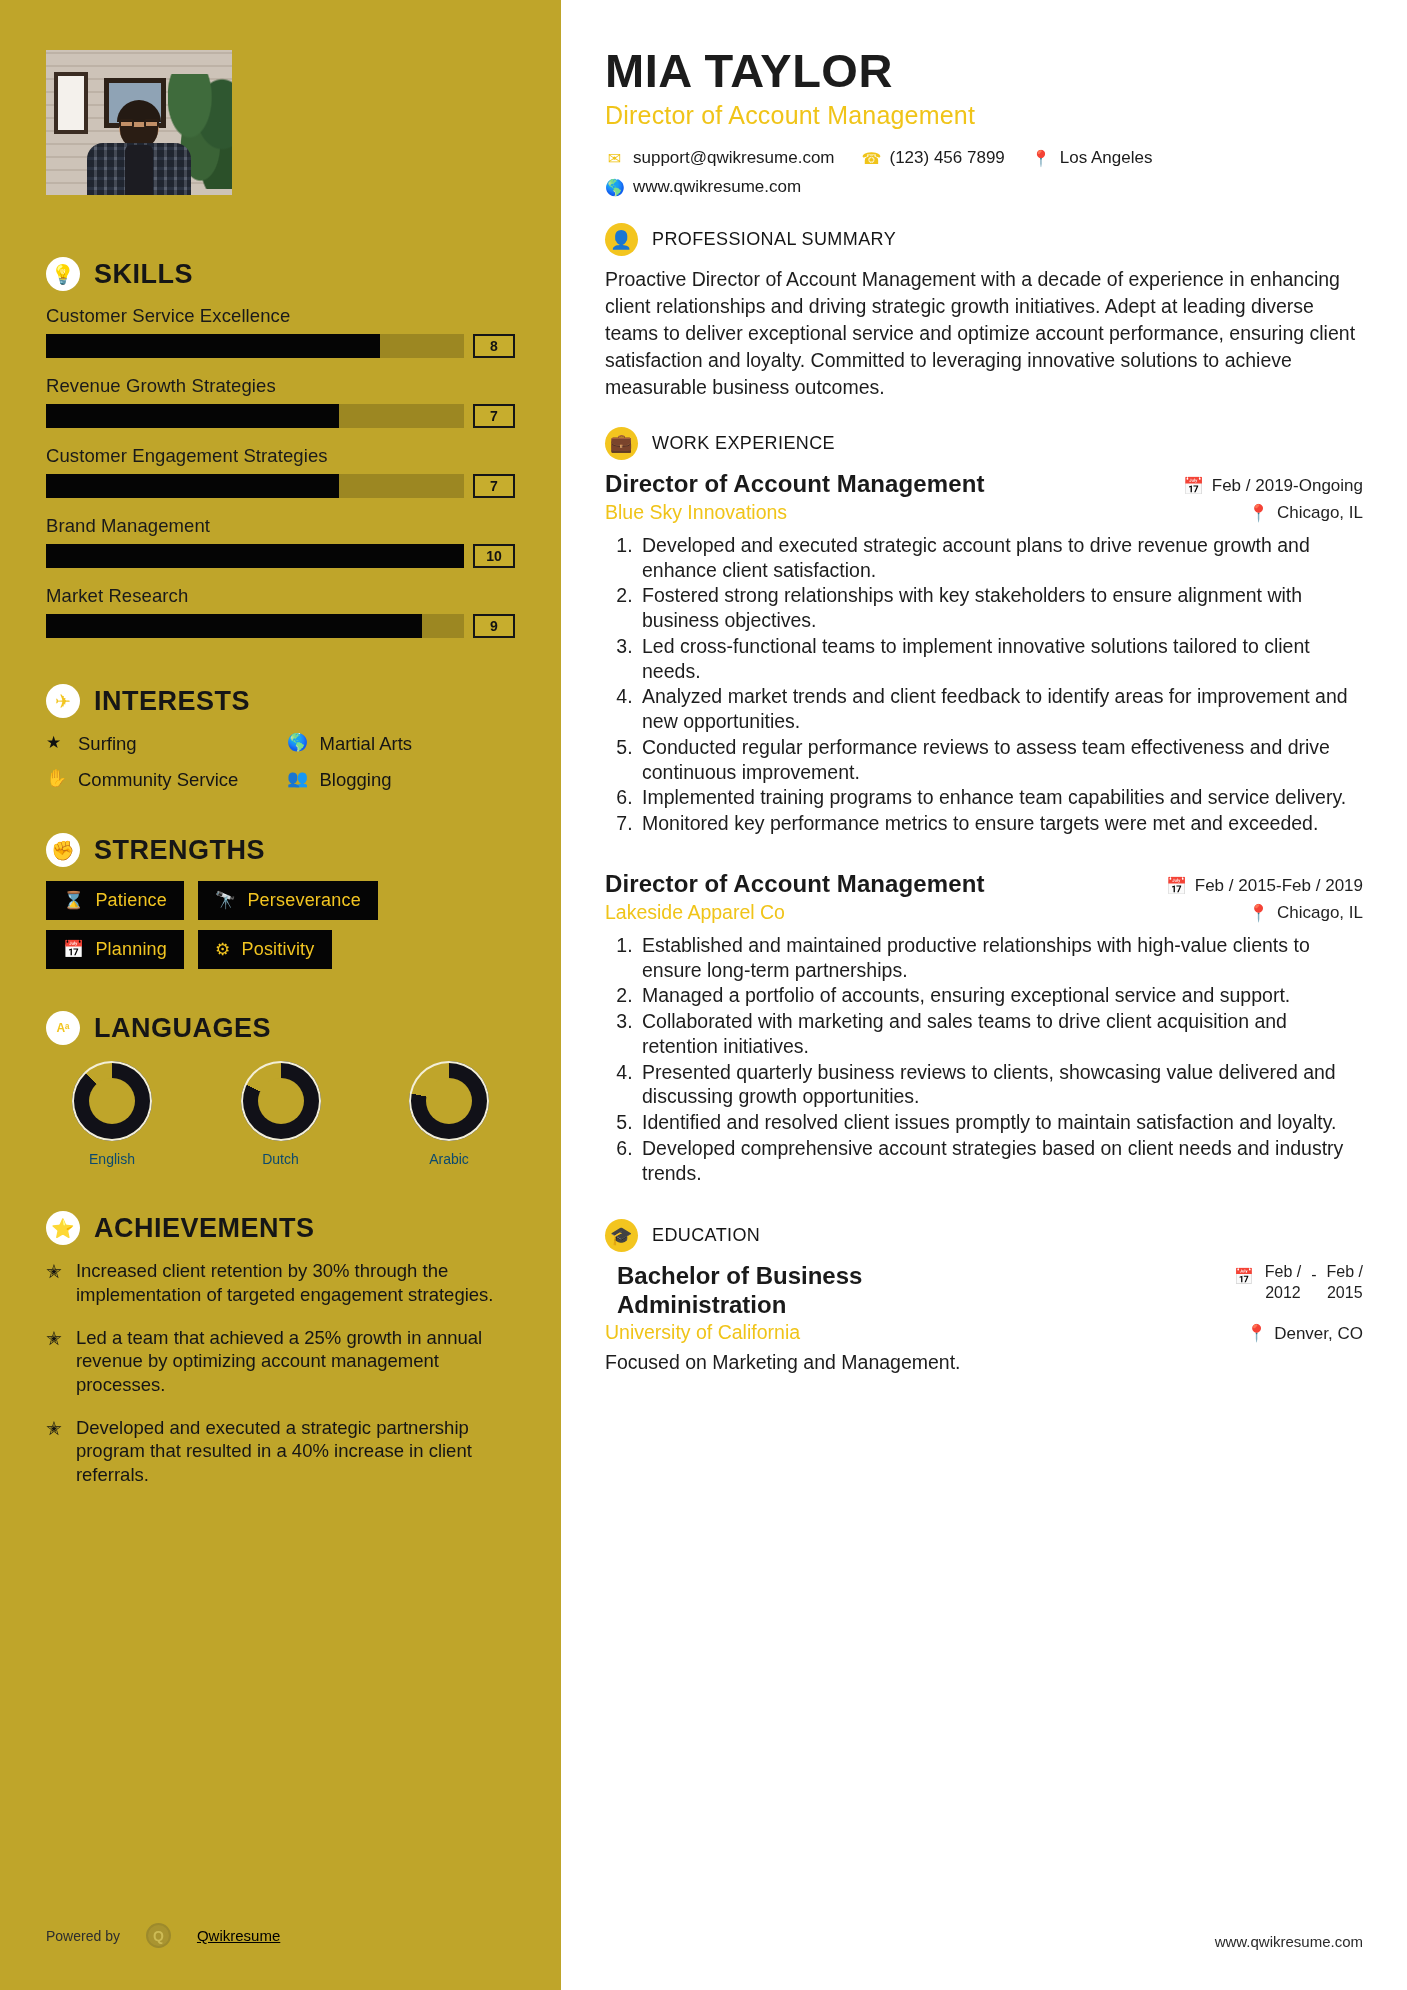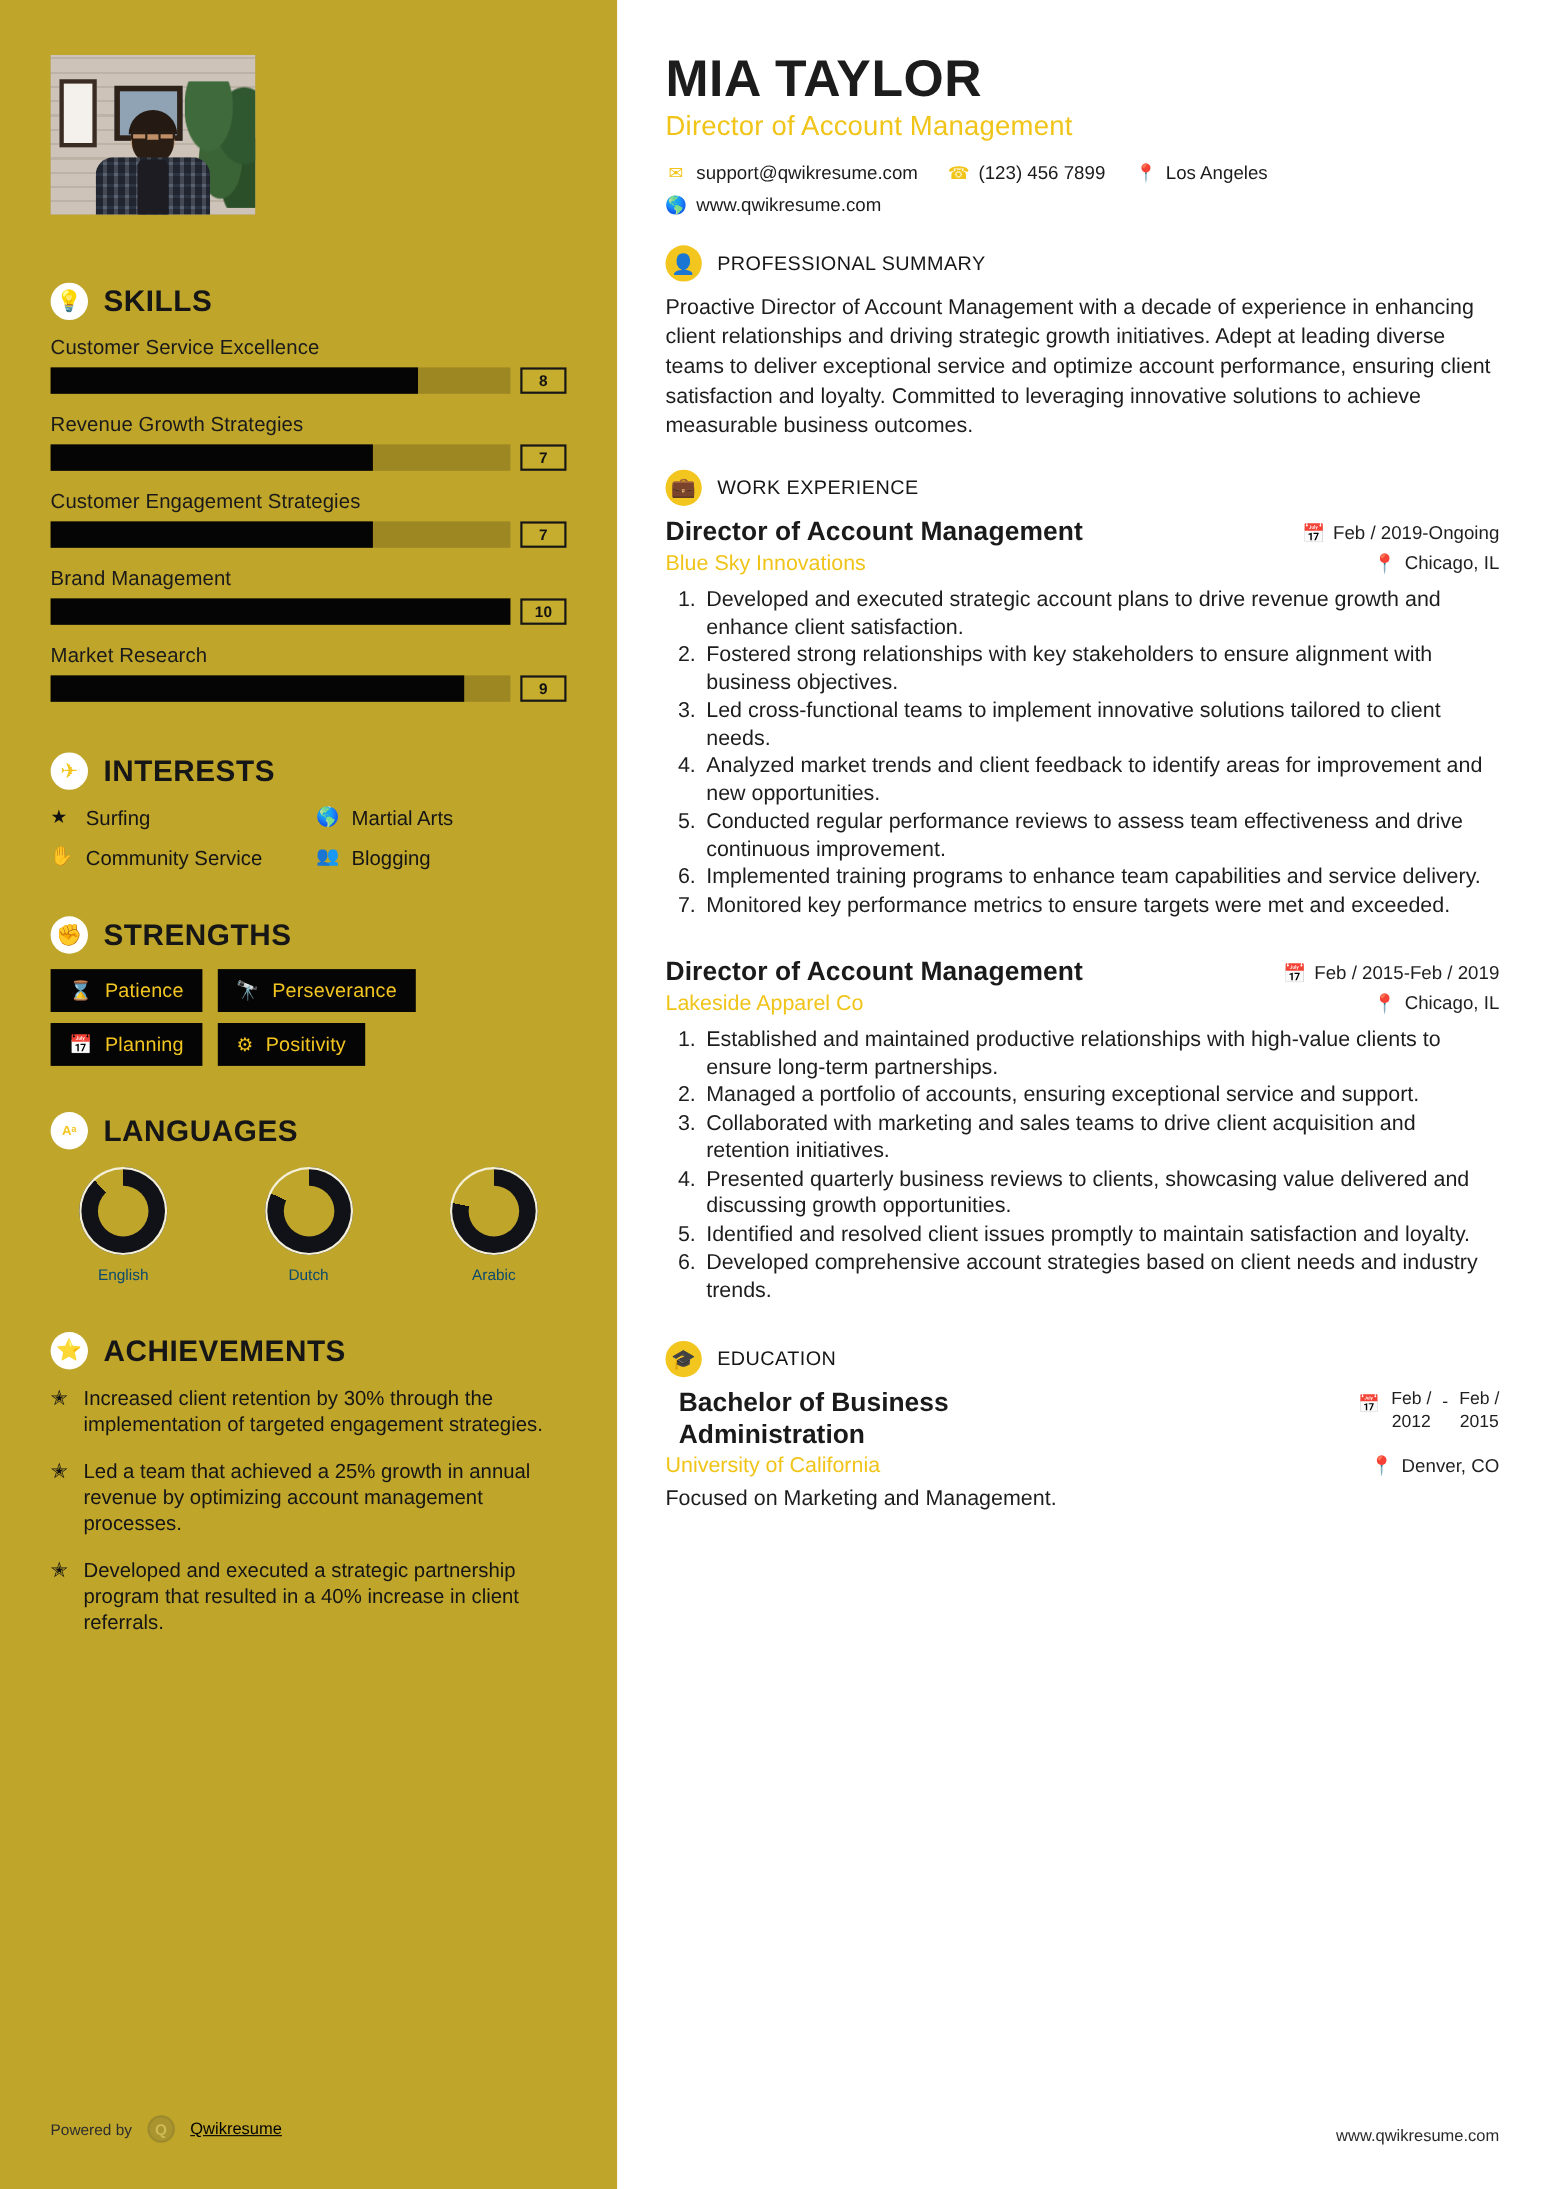--- a/index.html
+++ b/index.html
@@ -97,21 +97,21 @@
   .donut { width:80px; height:80px; margin:0 auto 10px auto; border-radius:50%; position:relative; }
   .donut::after { content:""; position:absolute; inset:17px; background:#bfa52a; border-radius:50%; }
   .lang-label { font-size:14px; color:#0c4a6e; }
 
   
   .ach-item { display:flex; gap:14px; margin-bottom:19px; align-items:flex-start; }
   .ach-ico { font-size:19px; line-height:1.2; color:#111; flex:0 0 auto; padding-top:2px; }
   .ach-txt { font-size:18.5px; line-height:1.28; color:#151515; }
 
   .powered {
-    display:flex; align-items:center; gap:14px;
+    display:flex; align-items:center; gap:26px;
     position:absolute; left:46px; bottom:42px;
   }
   .powered .lbl { font-size:14px; color:#2d2d2d; }
   .pw-logo { width:25px; height:25px; border-radius:50%; background:#a99430; border:2px solid #9d8a2c;
     display:flex; align-items:center; justify-content:center; font-size:14px; font-weight:bold; color:#cdbb55; }
   .pw-link { font-size:15px; color:#000000; text-decoration:underline; }
 
   
   .right { flex:1; padding:46px 44px 0 44px; position:relative; }
   .name { font-size:47px; font-weight:bold; letter-spacing:.5px; color:#1c1c1c; line-height:1.05; }

